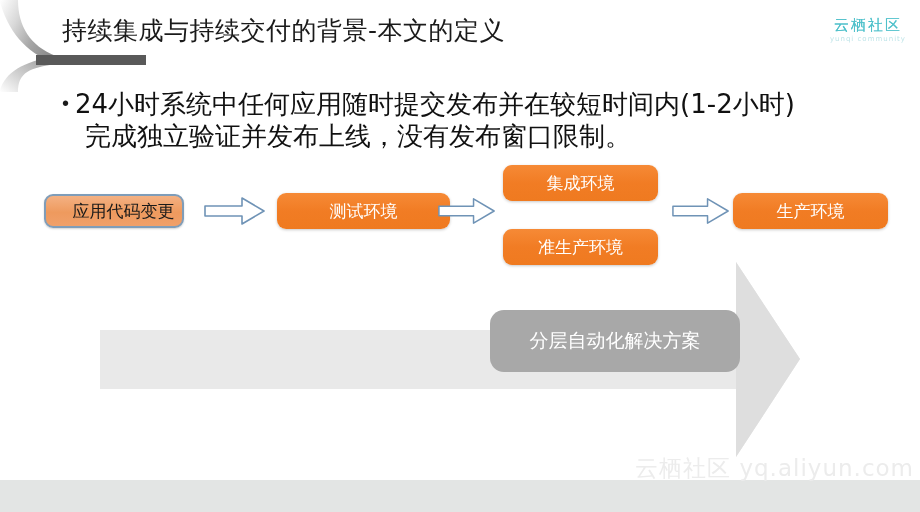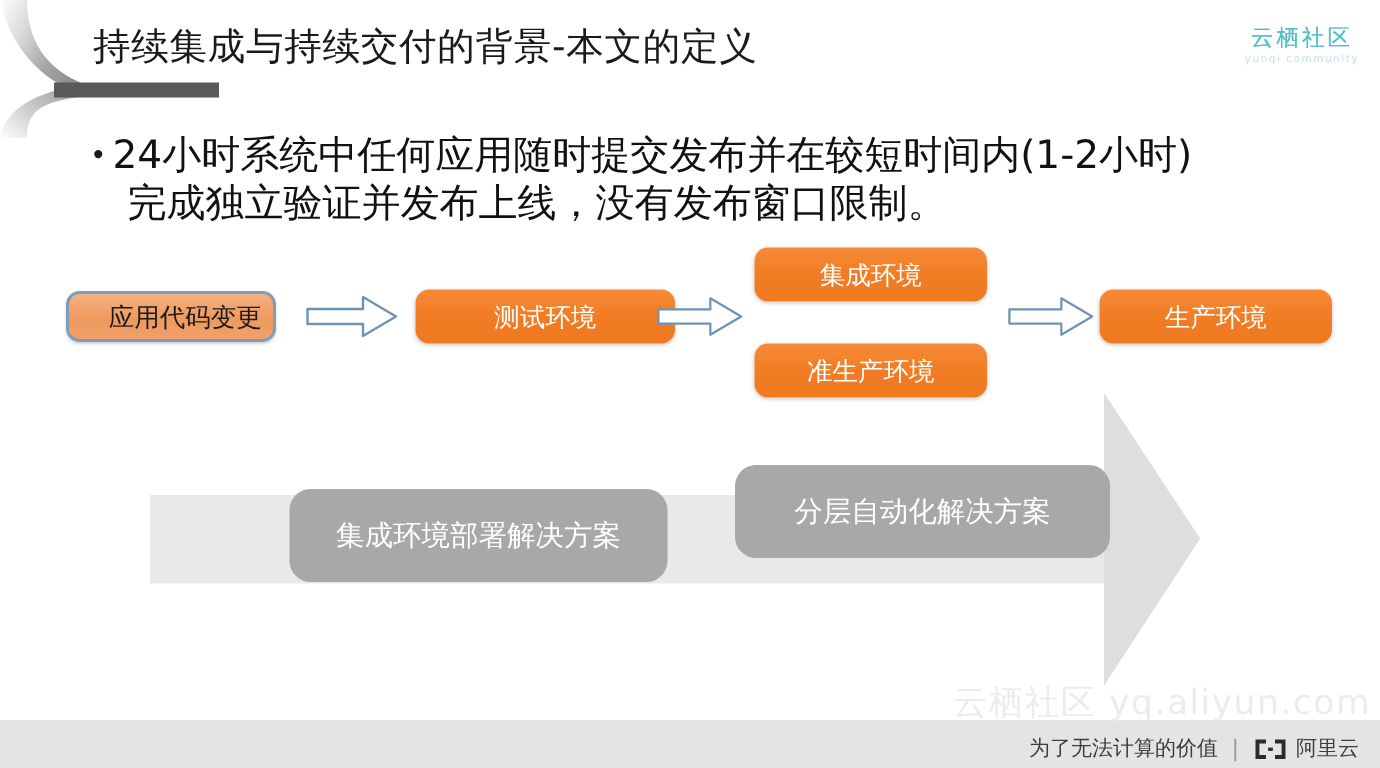--- a/index.html
+++ b/index.html
@@ -259,35 +259,20 @@
 
   <div class="pbox pbox-solid" style="left:733px; top:193px; width:155px; height:36px;">
     <span>生产环境</span>
   </div>
 
   <svg class="big-arrow" viewBox="0 0 700 195" preserveAspectRatio="none">
     <path d="M0,68 L636,68 L636,0 L700,97 L636,195 L636,127 L0,127 Z" fill="#e9e9e9"></path>
     <path d="M636,0 L700,97 L636,195 Z" fill="#dedede"></path>
   </svg>
 
-  <div class="solution-box" style="left:193px; top:326px; width:252px; height:62px;">
-    <span>集成环境部署解决方案</span>
-  </div>
   <div class="solution-box" style="left:490px; top:310px; width:250px; height:62px;">
     <span>分层自动化解决方案</span>
   </div>
 
   <div class="footer-band"></div>
   <div class="footer-watermark">云栖社区 yq.aliyun.com</div>
-  <div class="footer-content">
-    <span>为了无法计算的价值</span>
-    <span class="footer-divider">|</span>
-    <span class="ali-mark">
-      <svg width="24" height="15" viewBox="0 0 24 15">
-        <path d="M2,1 L9,1 L9,3.6 L4.6,3.6 L4.6,11.4 L9,11.4 L9,14 L2,14 Z" fill="#2b2b2b"></path>
-        <path d="M22,1 L15,1 L15,3.6 L19.4,3.6 L19.4,11.4 L15,11.4 L15,14 L22,14 Z" fill="#2b2b2b"></path>
-        <rect x="10.4" y="6.4" width="3.2" height="2.2" fill="#2b2b2b"></rect>
-      </svg>
-      <span>阿里云</span>
-    </span>
-  </div>
 
 </div>
 
 </body></html>

